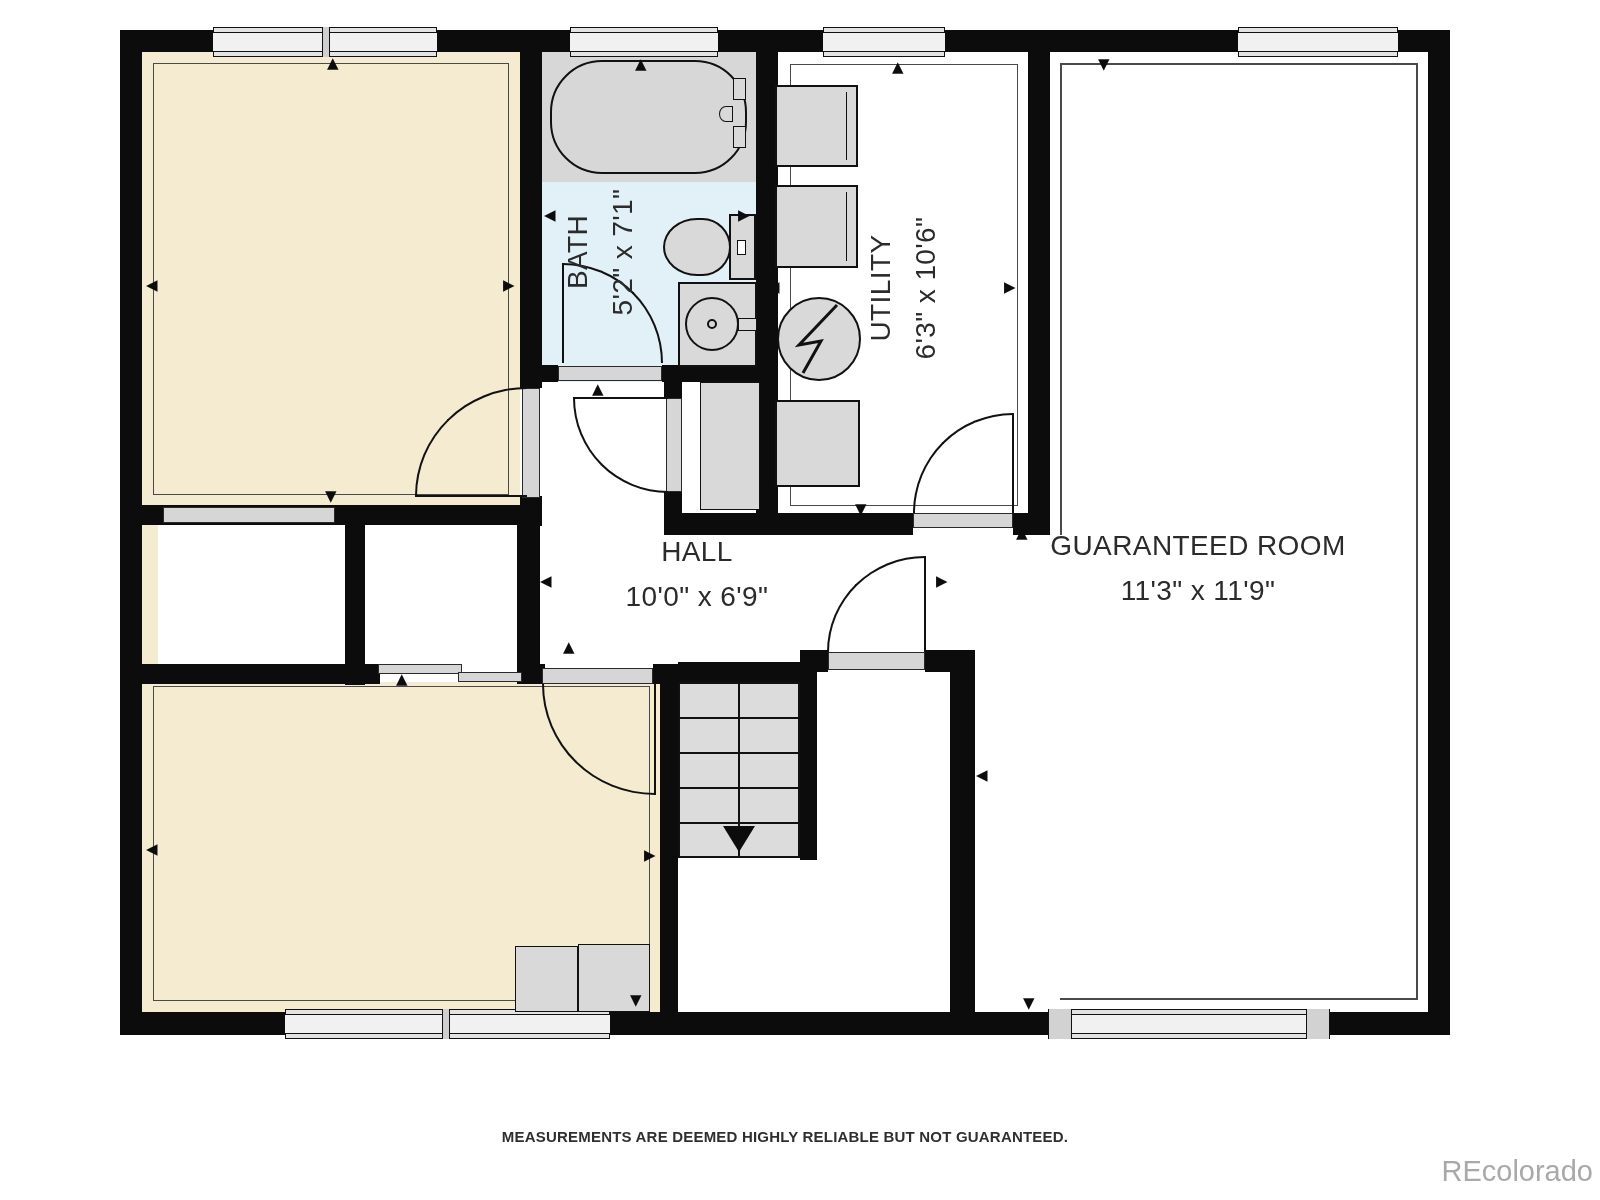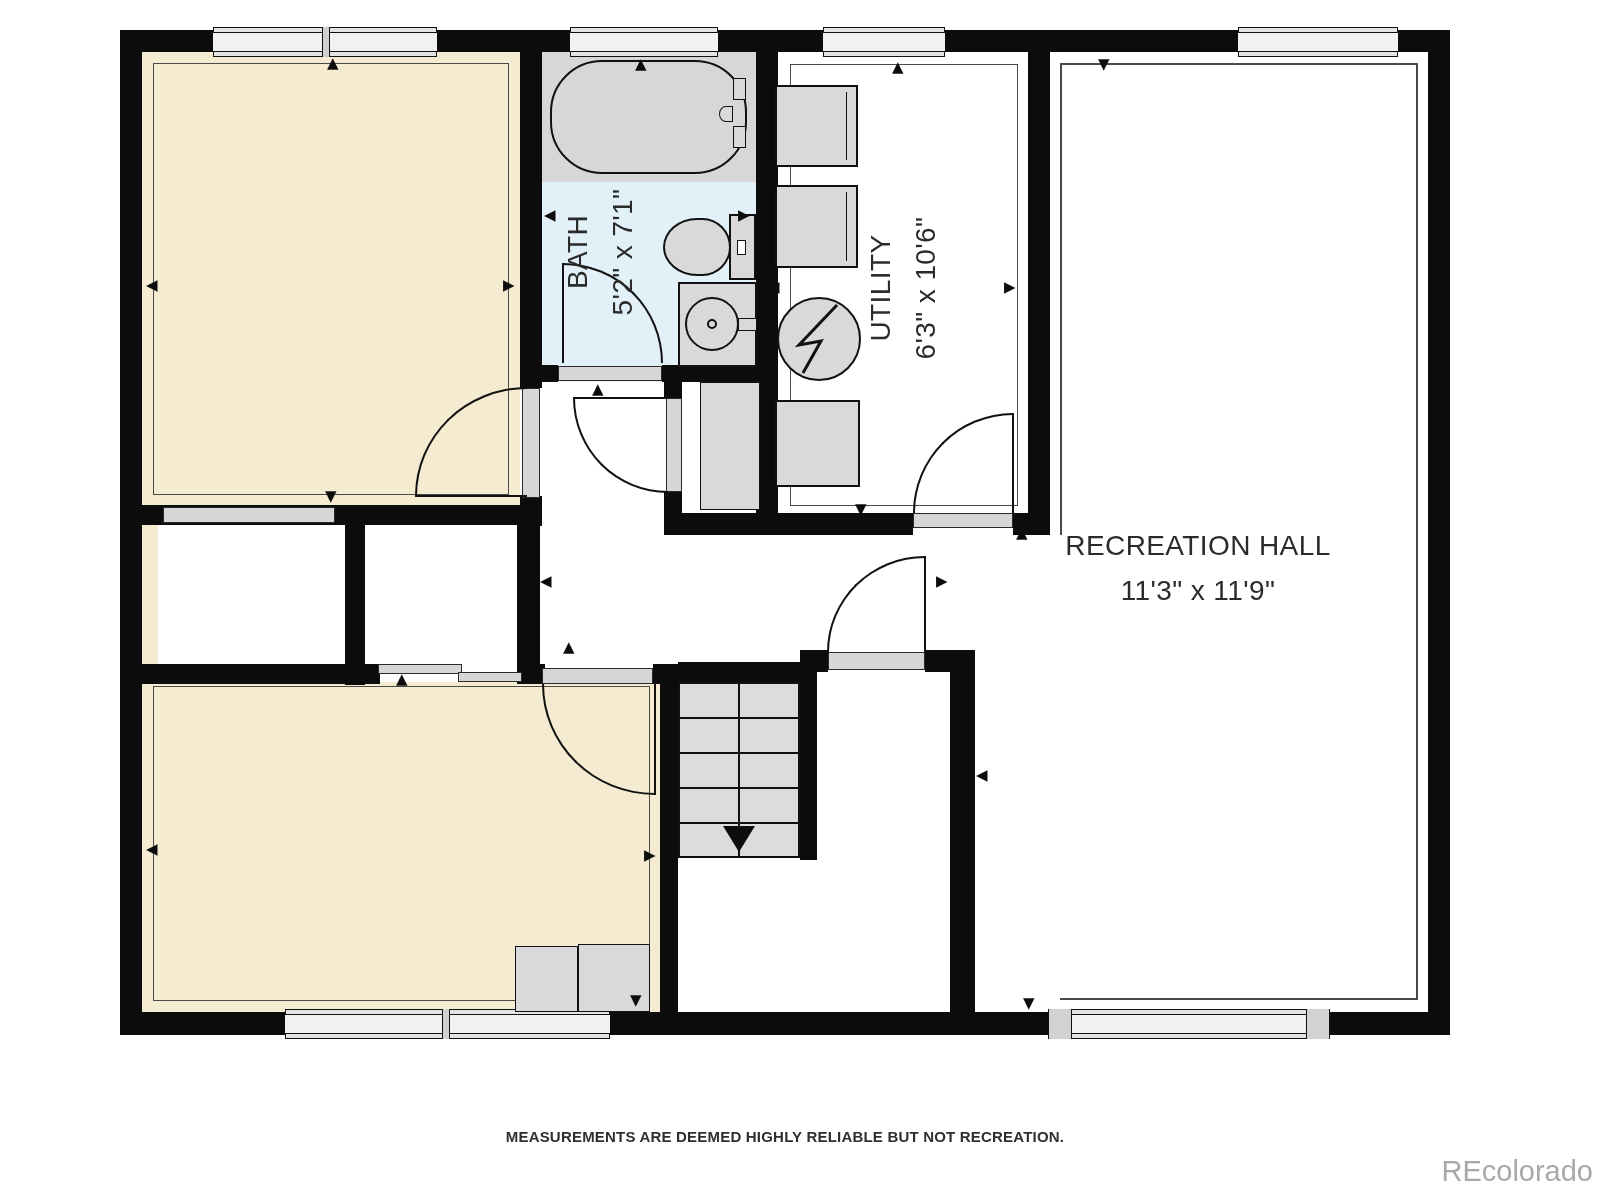--- a/index.html
+++ b/index.html
@@ -200,21 +200,25 @@
   <span class="ar" style="left:510px;top:963px;">▼</span>
 
   <div class="room-label rot" style="left:330px;top:177px;width:300px;height:90px;">
     <div>BATH</div>
     <div>5'2" x 7'1"</div>
   </div>
   <div class="room-label rot" style="left:625px;top:211px;width:320px;height:94px;">
     <div>UTILITY</div>
     <div>6'3" x 10'6"</div>
   </div>
+  <div class="room-label" style="left:447px;top:499px;width:260px;">
+    <div>HALL</div>
+    <div>10'0" x 6'9"</div>
+  </div>
   <div class="room-label" style="left:888px;top:493px;width:380px;">
-    <div>RECREATION HALL</div>
+    <div>GUARANTEED ROOM</div>
     <div>11'3" x 11'9"</div>
   </div>
 
 </div>
 
-<div id="disclaimer">MEASUREMENTS ARE DEEMED HIGHLY RELIABLE BUT NOT RECREATION.</div>
+<div id="disclaimer">MEASUREMENTS ARE DEEMED HIGHLY RELIABLE BUT NOT GUARANTEED.</div>
 <div id="watermark">REcolorado</div>
 
 </body></html>

